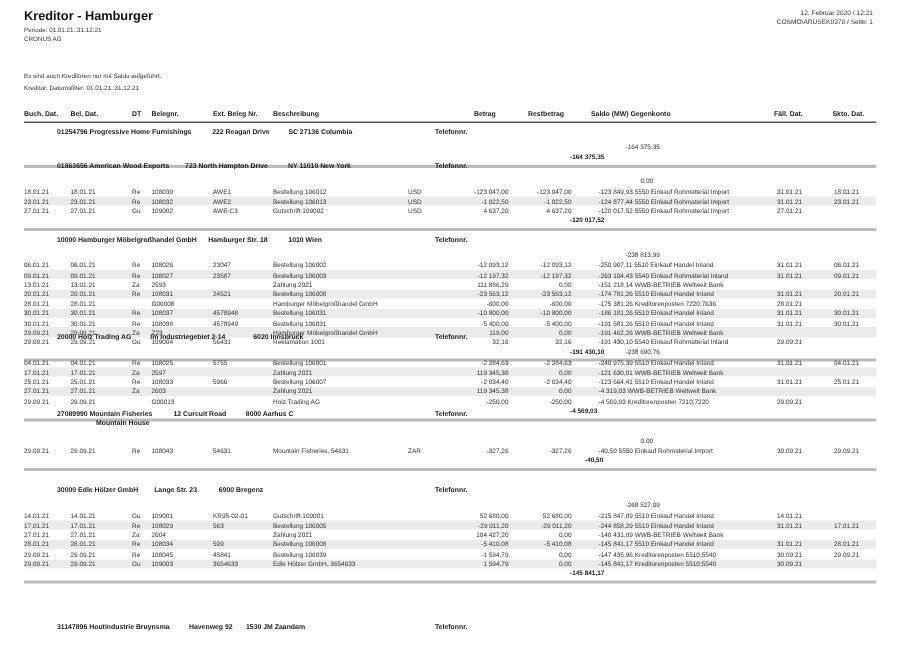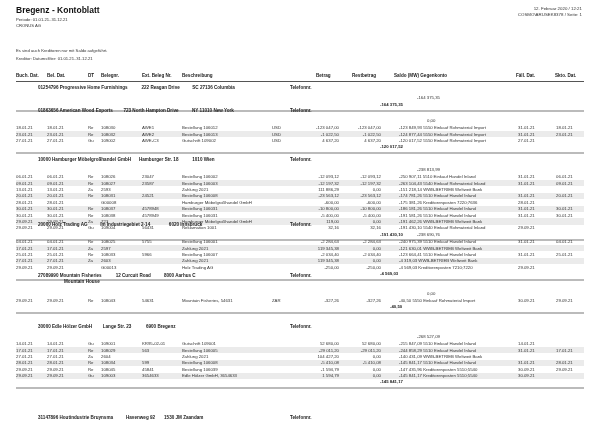--- a/index.html
+++ b/index.html
@@ -17,21 +17,21 @@
     .row { position: absolute; left: 16px; width: 568px; height: 6.4px; font-size: 4.3px; color: #333; }
     .row.alt { background: #ebebeb; }
     .row span { position: absolute; top: 0.8px; white-space: nowrap; }
     .bal { position: absolute; font-size: 4.3px; color: #333; white-space: nowrap; }
     .tot { position: absolute; font-size: 4.3px; font-weight: bold; color: #222; white-space: nowrap; }
   </style>
 </head>
 <body>
 
 <div class="page">
-  <div class="title">Bregenz - Kontoblatt</div>
+  <div class="title">Kreditor - Hamburger</div>
   <div class="sub" style="top:17px">Periode: 01.01.21..31.12.21</div>
   <div class="sub" style="top:23px">CRONUS AG</div>
   <div class="rt" style="top:6px">12. Februar 2020 / 12:21</div>
   <div class="rt" style="top:12px">COSMO\ARUSEK8378 / Seite:  1</div>
   <div class="info" style="top:48px">Es sind auch Kreditoren nur mit Saldo aufgeführt.</div>
   <div class="info" style="top:56px">Kreditor: Datumsfilter: 01.01.21..31.12.21</div>
 
   <div class="hdr">
     <span style="left:0">Buch. Dat.</span>
     <span style="left:31px">Bel. Dat.</span>

